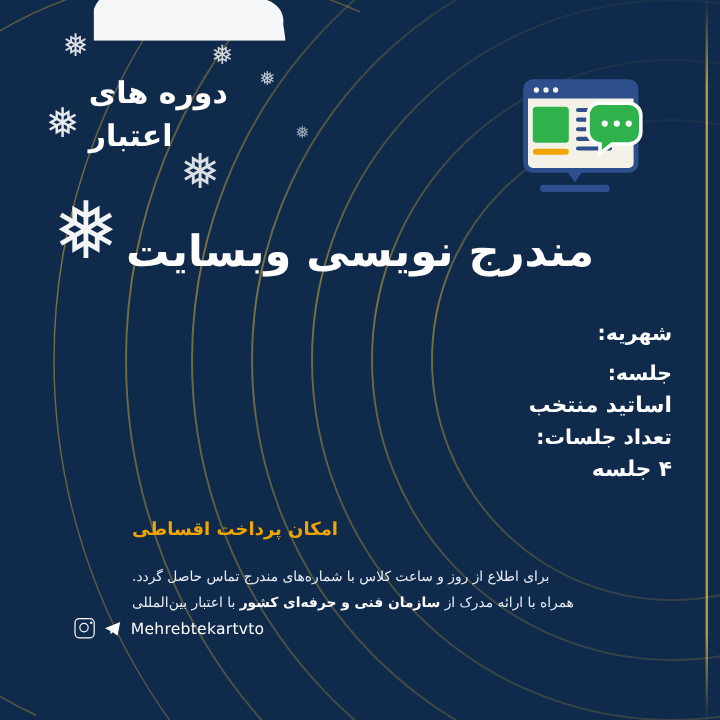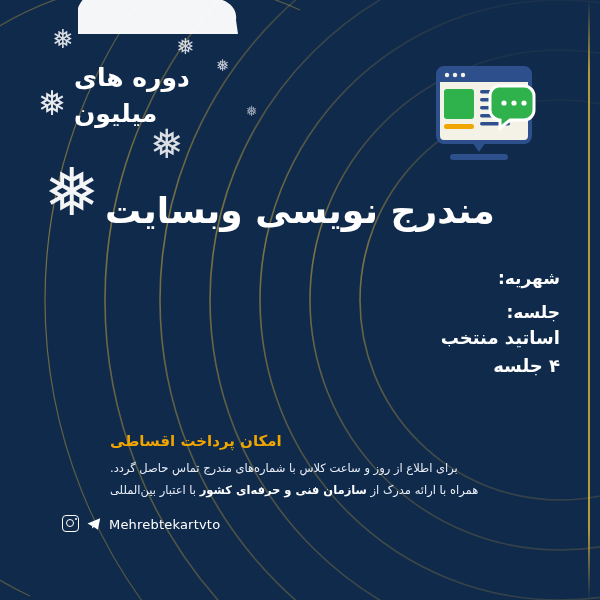--- a/index.html
+++ b/index.html
@@ -123,21 +123,21 @@
     top: 432px;
     right: 40px;
     width: 450px;
     text-align: left;
     direction: rtl;
   }
   .install {
     font-size: 15px;
     font-weight: bold;
     color: #f0a500;
-    margin-bottom: 8px;
+    margin-bottom: 20px;
   }
   .note-line {
     font-size: 11.5px;
     line-height: 1.9;
     color: #e9eef6;
   }
   .note-line b { color: #ffffff; }
 
   
   .social {
@@ -215,21 +215,21 @@
   <div class="flake" style="top:26px; left:52px; font-size:26px; opacity:0.85;">❅</div>
   <div class="flake" style="top:36px; left:176px; font-size:22px; opacity:0.8;">❅</div>
   <div class="flake" style="top:58px; left:216px; font-size:16px; opacity:0.75;">❅</div>
   <div class="flake" style="top:86px; left:38px; font-size:34px; opacity:0.9;">❅</div>
   <div class="flake" style="top:124px; left:150px; font-size:40px; opacity:0.85;">❅</div>
   <div class="flake" style="top:160px; left:44px; font-size:66px; opacity:0.95;">❅</div>
   <div class="flake" style="top:104px; left:246px; font-size:14px; opacity:0.6;">❅</div>
 
   <div class="winter-title">
     <div>دوره های</div>
-    <div>میلیون</div>
+    <div>اعتبار</div>
   </div>
 
   <svg class="illus" viewBox="0 0 110 108" aria-hidden="true">
     <rect x="10" y="6" width="92" height="74" rx="6" fill="#f4f1e6" stroke="#2d4f8c" stroke-width="4"></rect>
     <path d="M10 12 a6 6 0 0 1 6 -6 h80 a6 6 0 0 1 6 6 v8 h-92 z" fill="#2d4f8c"></path>
     <circle cx="19" cy="13" r="2.2" fill="#f4f1e6"></circle>
     <circle cx="27" cy="13" r="2.2" fill="#f4f1e6"></circle>
     <circle cx="35" cy="13" r="2.2" fill="#f4f1e6"></circle>
     <rect x="16" y="27" width="30" height="30" rx="3" fill="#2fb24c"></rect>
     <rect x="16" y="62" width="30" height="5" rx="2.5" fill="#f0a500"></rect>
@@ -255,20 +255,21 @@
   <div class="details">
     <div class="det-row">
       <div class="det-label">شهریه:</div>
     </div>
     <div class="gap"></div>
     <div class="det-row">
       <div class="det-label">جلسه:</div>
       <div class="det-value small">اساتید  منتخب</div>
     </div>
     <div class="det-row">
+      <div class="det-label">تعداد جلسات:</div>
       <div class="det-value small">۴ جلسه</div>
     </div>
   </div>
 
   <div class="notes">
     <div class="install">امکان پرداخت اقساطی</div>
     <div class="note-line">برای اطلاع از روز و ساعت کلاس با شماره‌های مندرج تماس حاصل گردد.</div>
     <div class="note-line">
       <span>همراه با ارائه مدرک از </span><b>سازمان فنی و حرفه‌ای کشور</b><span> با اعتبار بین‌المللی</span>
     </div>

